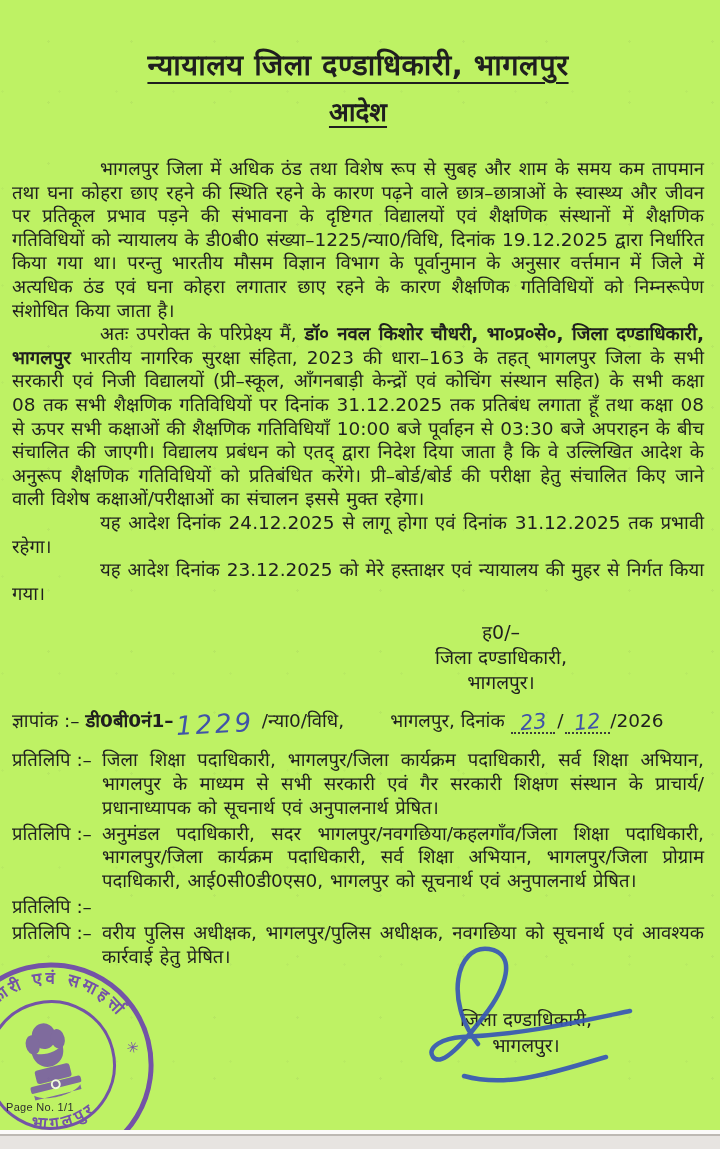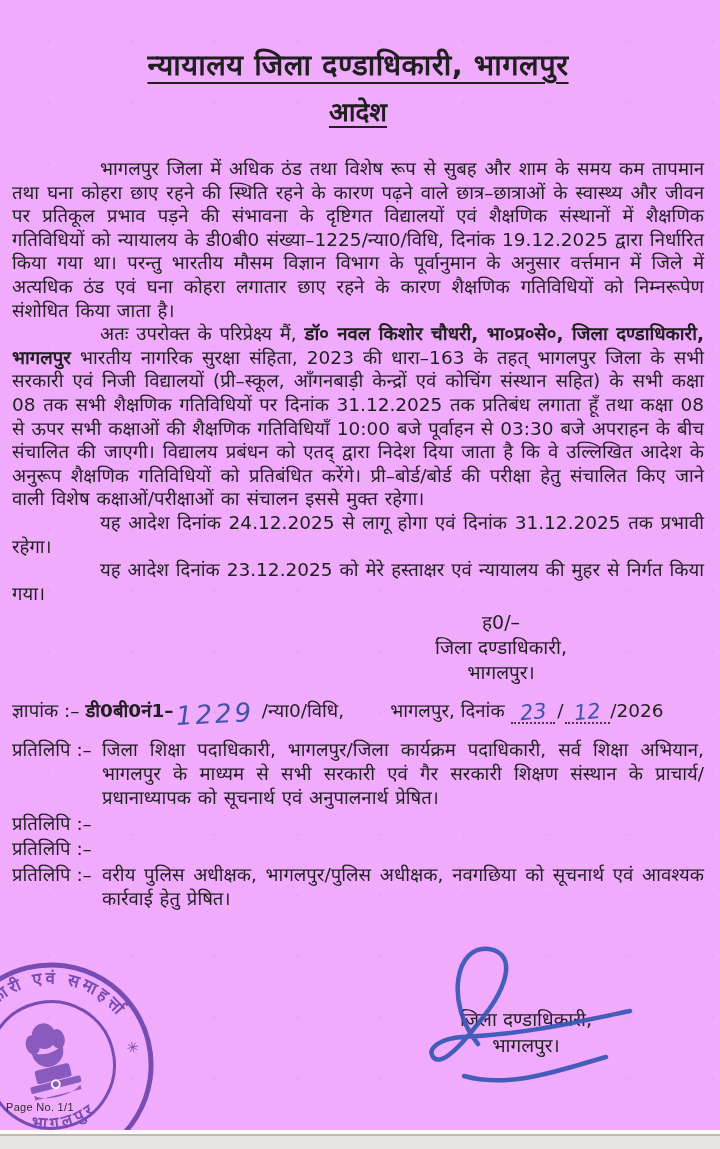--- a/index.html
+++ b/index.html
@@ -3,21 +3,21 @@
 <meta charset="utf-8">
 <style>
   html,body{margin:0;padding:0;}
   body{
     width:720px;height:1149px;overflow:hidden;
     background:#ffffff;
     font-family:"DejaVu Sans","Liberation Sans",sans-serif;
   }
   .page{
     position:relative;width:720px;height:1149px;
-    background:#f0abfc;color:#1f1f1f;overflow:hidden;
+    background:#bef264;color:#1f1f1f;overflow:hidden;
   }
   
   .page::before{
     content:"";position:absolute;inset:0;pointer-events:none;
     background-image:
       radial-gradient(circle, rgba(60,60,70,.06) 1px, transparent 1.4px),
       radial-gradient(circle, rgba(60,60,70,.045) 1px, transparent 1.4px);
     background-size:83px 61px, 57px 97px;
     background-position:7px 11px, 31px 43px;
   }
@@ -33,21 +33,21 @@
   .subtitle{
     text-align:center;font-size:26px;font-weight:700;margin:0 0 28px 0;
     text-decoration:underline;text-decoration-thickness:2px;text-underline-offset:5px;
   }
   .body-par{
     font-size:18.5px;line-height:23.6px;text-align:justify;margin:0;
     text-indent:88px;word-spacing:1px;
   }
   .bold{font-weight:700;}
   .signoff{
-    width:190px;margin:5px 108px 0 auto;text-align:center;
+    width:190px;margin:15px 108px 0 auto;text-align:center;
     font-size:19px;line-height:25px;
   }
   .signoff div{margin:0;}
   .memo-row{
     display:flex;align-items:flex-end;white-space:nowrap;
     font-size:18.5px;margin-top:13px;line-height:26px;
   }
   .hand{
     color:#4053a8;font-style:italic;font-weight:500;
   }
@@ -119,20 +119,21 @@
       <span>/2026</span>
     </div>
 
     <div class="copies">
       <div class="copy">
         <span class="copy-label">प्रतिलिपि :–</span>
         <span class="copy-text">जिला शिक्षा पदाधिकारी, भागलपुर/जिला कार्यक्रम पदाधिकारी, सर्व शिक्षा अभियान, भागलपुर के माध्यम से सभी सरकारी एवं गैर सरकारी शिक्षण संस्थान के प्राचार्य/प्रधानाध्यापक को सूचनार्थ एवं अनुपालनार्थ प्रेषित।</span>
       </div>
       <div class="copy">
         <span class="copy-label">प्रतिलिपि :–</span>
+        <span class="copy-text">अनुमंडल पदाधिकारी, सदर भागलपुर/नवगछिया/कहलगाँव/जिला शिक्षा पदाधिकारी, भागलपुर/जिला कार्यक्रम पदाधिकारी, सर्व शिक्षा अभियान, भागलपुर/जिला प्रोग्राम पदाधिकारी, आई0सी0डी0एस0, भागलपुर को सूचनार्थ एवं अनुपालनार्थ प्रेषित।</span>
       </div>
       <div class="copy">
         <span class="copy-label">प्रतिलिपि :–</span>
       </div>
       <div class="copy">
         <span class="copy-label">प्रतिलिपि :–</span>
         <span class="copy-text">वरीय पुलिस अधीक्षक, भागलपुर/पुलिस अधीक्षक, नवगछिया को सूचनार्थ एवं आवश्यक कार्रवाई हेतु प्रेषित।</span>
       </div>
     </div>
   </div>

